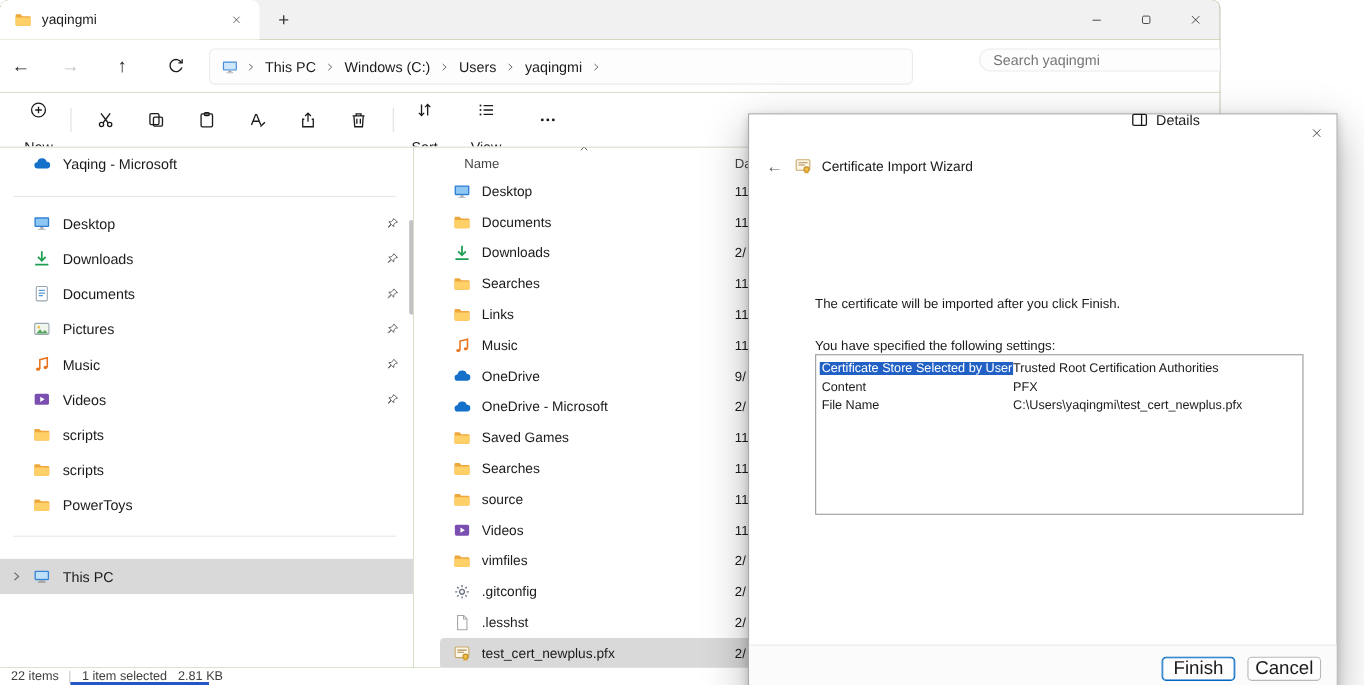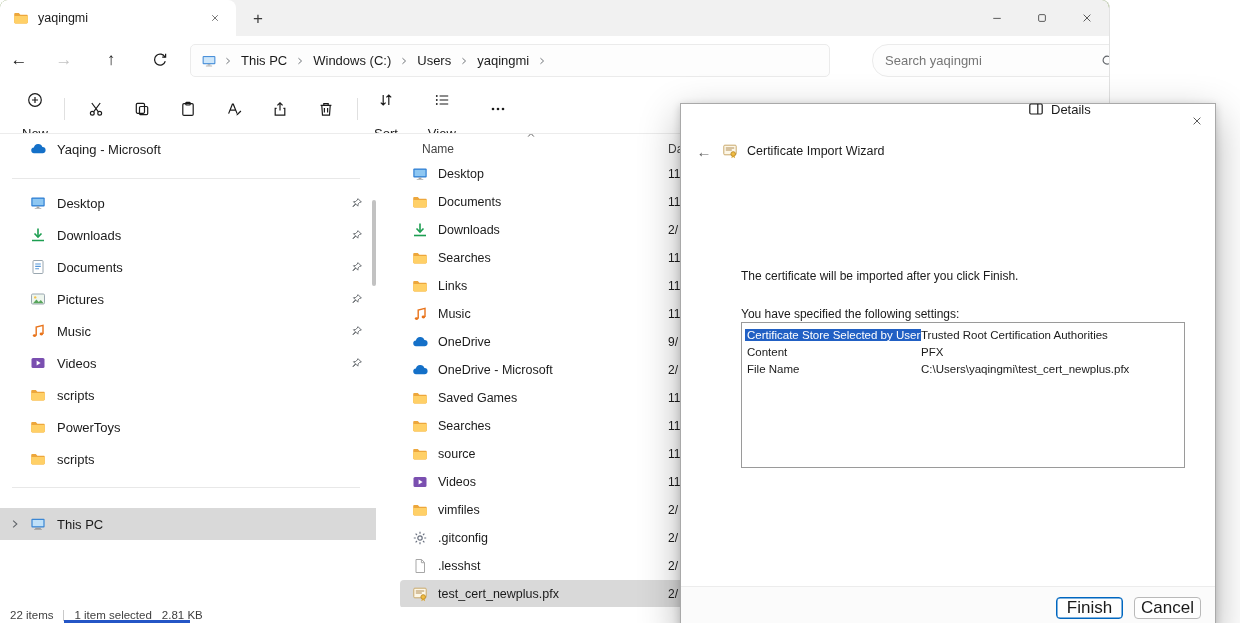--- a/index.html
+++ b/index.html
@@ -33,21 +33,21 @@
   
   .navbar { position:absolute; left:0; top:36px; width:100%; height:48px; background:#fff; }
   .nav-btn { position:absolute; top:7px; width:38px; height:34px; display:flex; align-items:center;
              justify-content:center; font-size:17px; color:#1b1b1b; border-radius:5px; }
   .nav-btn.disabled { color:#c3c3c3; }
   .addressbar { position:absolute; left:190px; top:8px; width:640px; height:33px; background:#fdfdfd;
                 border:1px solid #ebebeb; border-radius:5px; display:flex; align-items:center; padding:0 10px; }
   .bc-wrap { display:flex; align-items:center; }
   .bc-chev { margin:0 6px; }
   .bc-item { font-size:13px; color:#1b1b1b; white-space:nowrap; padding:1px 2px; border-radius:3px; }
-  .searchbar { position:absolute; left:872px; top:8px; width:255px; height:33px; background:#fdfdfd;
+  .searchbar { position:absolute; left:890px; top:8px; width:255px; height:21px; background:#fdfdfd;
                border:1px solid #ebebeb; border-radius:16px; display:flex; align-items:center; padding:0 34px 0 12px; position:absolute; }
   .search-input { border:none; outline:none; background:transparent; font-size:13px; width:100%;
                   font-family:"Liberation Sans","DejaVu Sans",sans-serif; color:#1b1b1b; }
   .search-input::placeholder { color:#767676; }
   .search-ic { position:absolute; right:11px; top:9px; }
 
   
   .toolbar { position:absolute; left:0; top:84px; width:100%; height:50px; background:#fff;
              border-bottom:1px solid #ececec; display:flex; align-items:center; padding-left:14px; overflow:hidden; }
   .tb-btn { display:flex; align-items:center; gap:18px; height:34px; padding:0 8px; border-radius:5px; font-size:13px; color:#1b1b1b;flex-direction:column; }
@@ -467,32 +467,32 @@
 
           </div>
 
           <div class="sb-row">
             <span class="ic">
               <svg viewBox="0 0 16 16">
                 <path d="M1.2 4.2c0-.7.5-1.2 1.2-1.2h3.4l1.6 1.7h6.2c.7 0 1.2.5 1.2 1.2v6.4c0 .7-.5 1.2-1.2 1.2H2.4c-.7 0-1.2-.5-1.2-1.2z" fill="#eda73c"></path>
                 <path d="M1.2 6h13.6v6.3c0 .7-.5 1.2-1.2 1.2H2.4c-.7 0-1.2-.5-1.2-1.2z" fill="#ffd067"></path>
               </svg>
             </span>
+            <span class="sb-label">scripts</span>
+
+          </div>
+
+          <div class="sb-row">
+            <span class="ic">
+              <svg viewBox="0 0 16 16">
+                <path d="M1.2 4.2c0-.7.5-1.2 1.2-1.2h3.4l1.6 1.7h6.2c.7 0 1.2.5 1.2 1.2v6.4c0 .7-.5 1.2-1.2 1.2H2.4c-.7 0-1.2-.5-1.2-1.2z" fill="#eda73c"></path>
+                <path d="M1.2 6h13.6v6.3c0 .7-.5 1.2-1.2 1.2H2.4c-.7 0-1.2-.5-1.2-1.2z" fill="#ffd067"></path>
+              </svg>
+            </span>
             <span class="sb-label">PowerToys</span>
-
-          </div>
-
-          <div class="sb-row">
-            <span class="ic">
-              <svg viewBox="0 0 16 16">
-                <path d="M1.2 4.2c0-.7.5-1.2 1.2-1.2h3.4l1.6 1.7h6.2c.7 0 1.2.5 1.2 1.2v6.4c0 .7-.5 1.2-1.2 1.2H2.4c-.7 0-1.2-.5-1.2-1.2z" fill="#eda73c"></path>
-                <path d="M1.2 6h13.6v6.3c0 .7-.5 1.2-1.2 1.2H2.4c-.7 0-1.2-.5-1.2-1.2z" fill="#ffd067"></path>
-              </svg>
-            </span>
-            <span class="sb-label">scripts</span>
 
           </div>
         </div>
 
       <div class="sb-sep sep2"></div>
 
       <div>
 
           <div class="sb-row selected">
             <span class="sb-chev ic ic-12">

